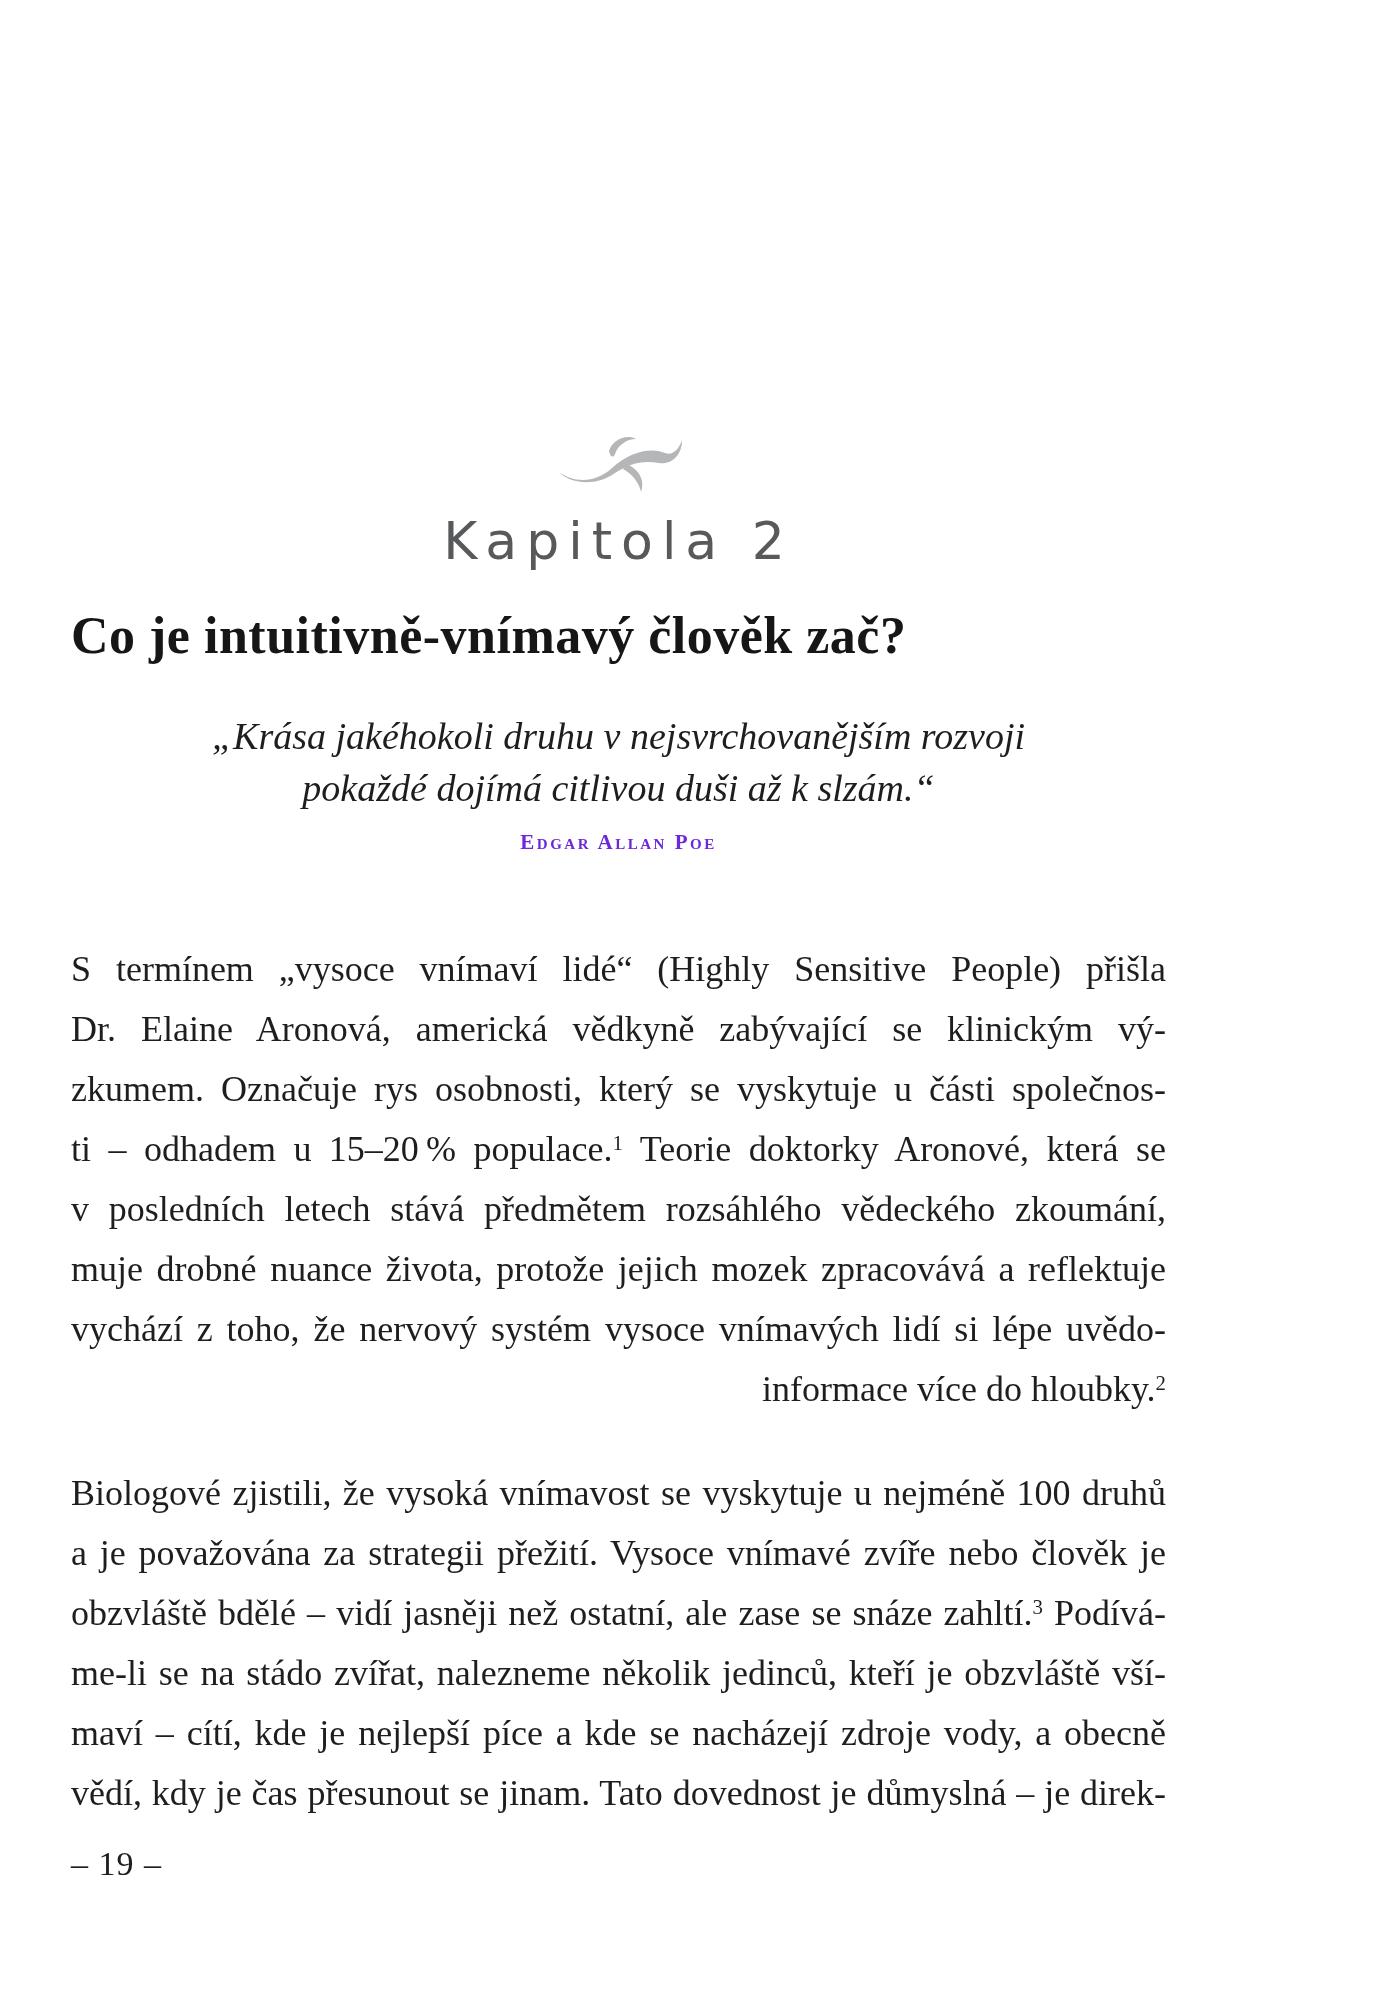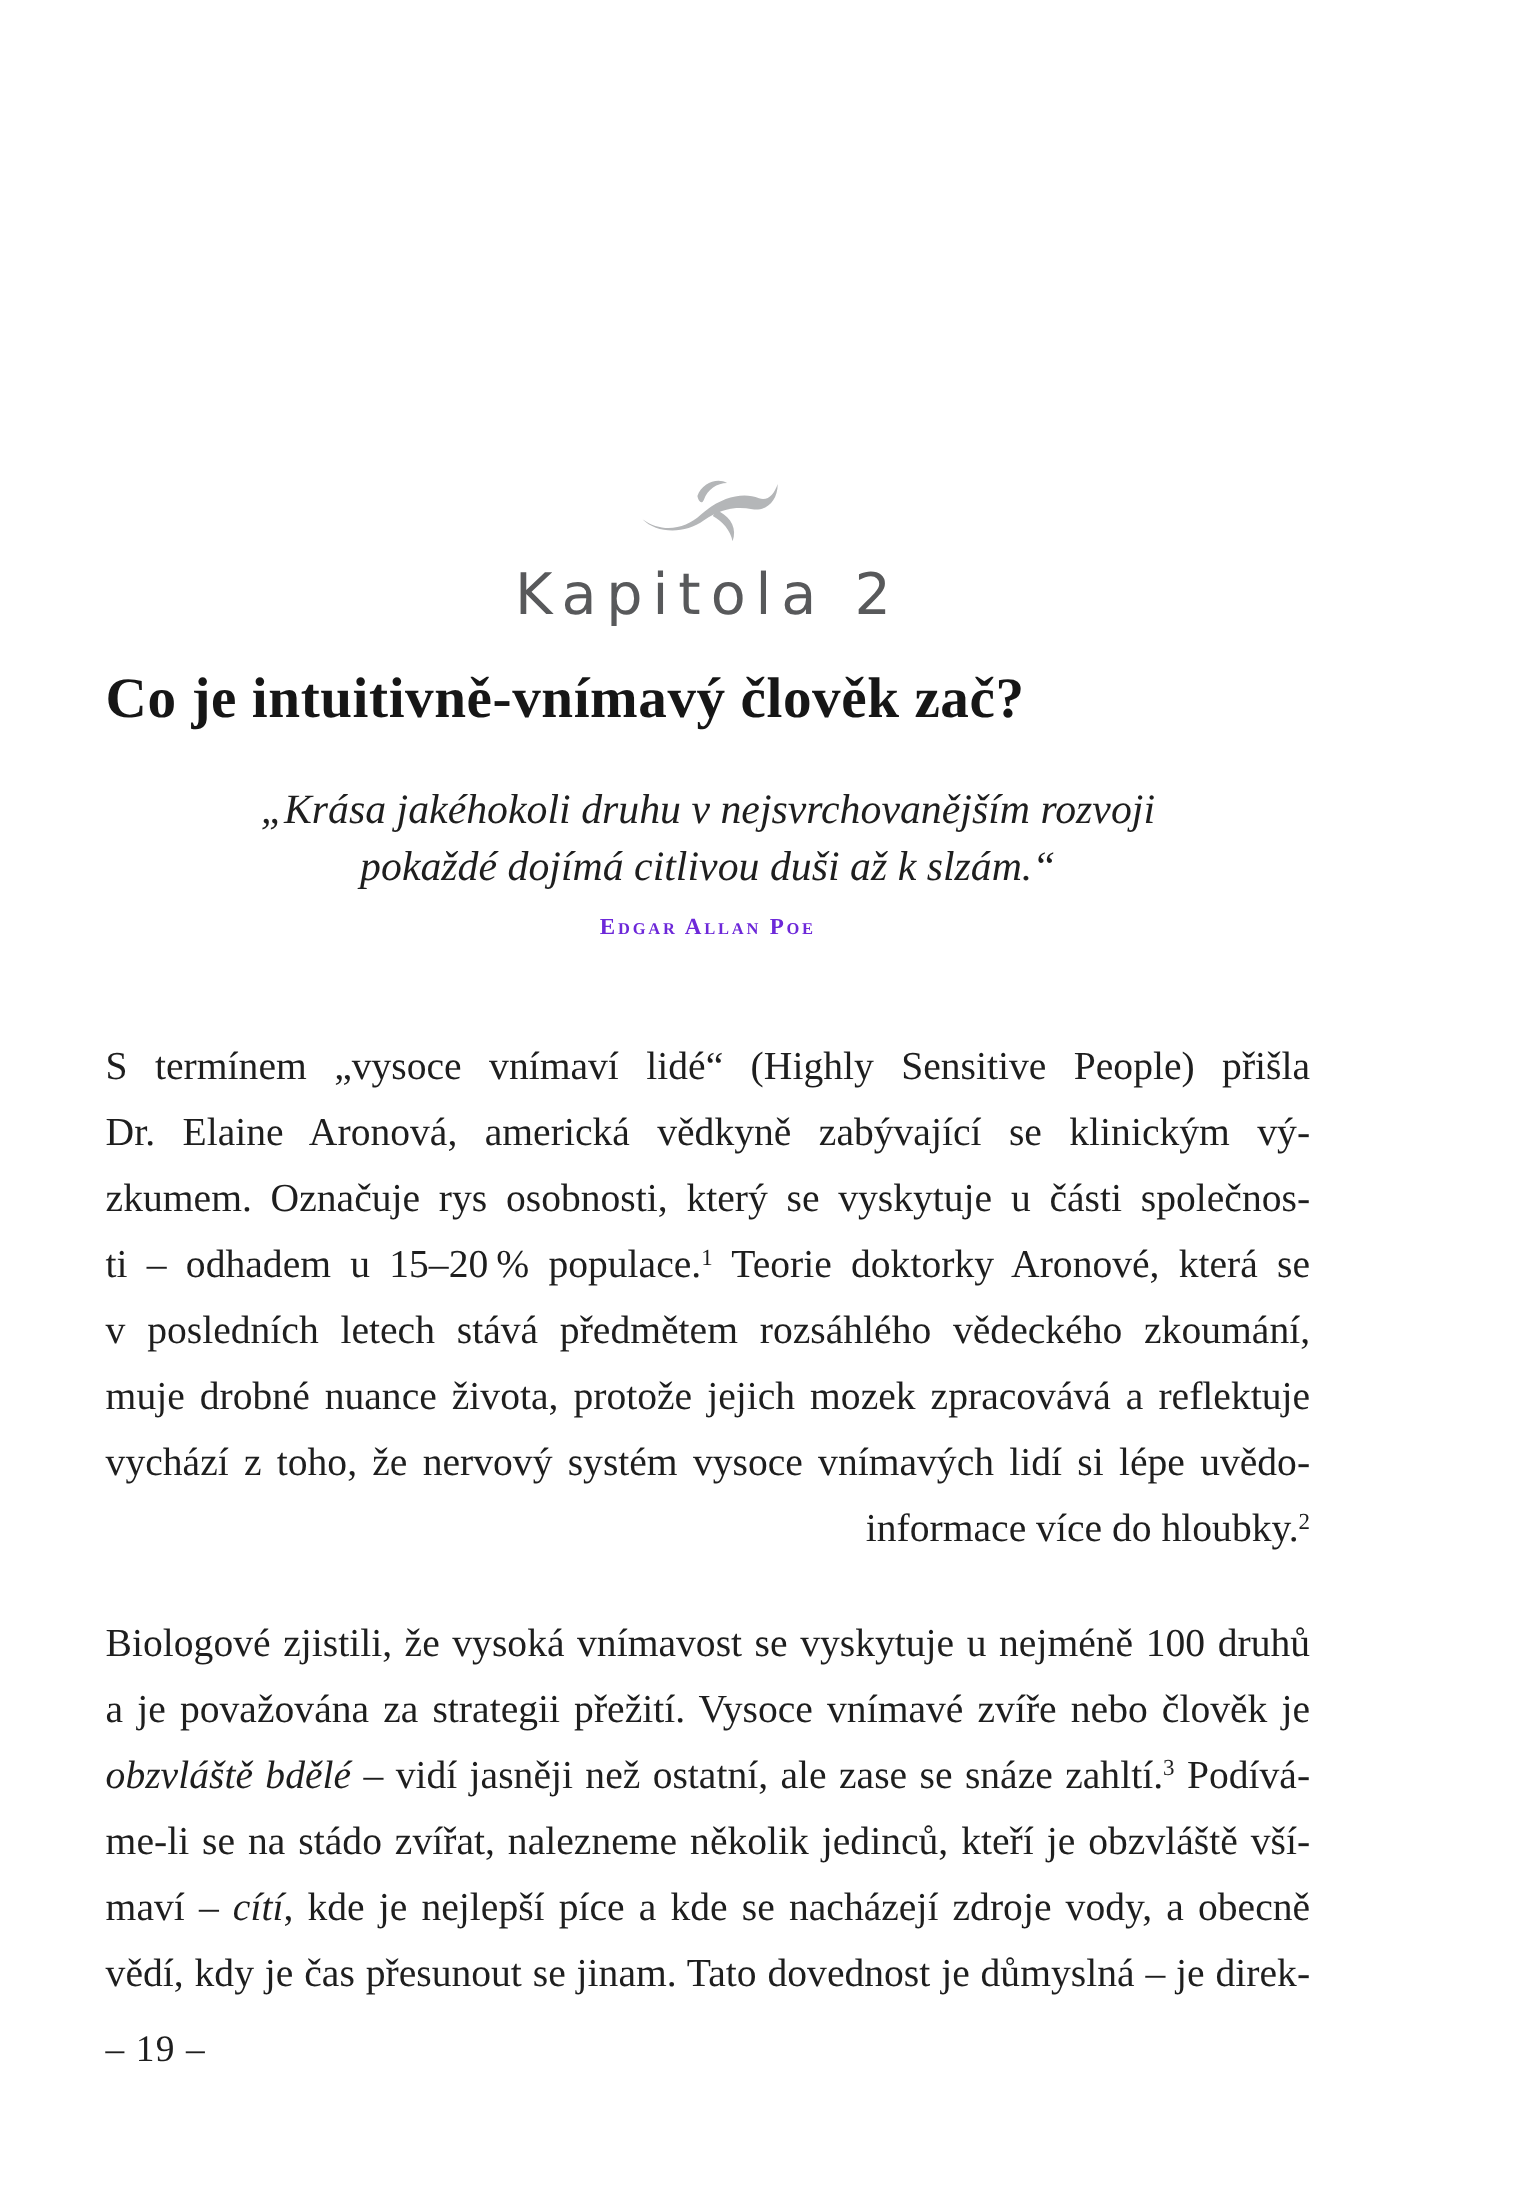--- a/index.html
+++ b/index.html
@@ -15,21 +15,21 @@
     position:relative;
     width:1381px;
     height:2000px;
     margin:0 auto;
     background:var(--bg);
     font-family:"Liberation Serif", serif;
     color:var(--text-color);
     overflow:hidden;
   }
   .column{
-    margin-left:96px;
+    margin-left:71px;
     width:1095px;
     padding-top:430px;
   }
   .ornament{
     text-align:center;
     height:62px;
   }
   .ornament svg{display:inline-block;}
   .chapter{
     margin-top:16px;
@@ -70,21 +70,21 @@
     margin-top:84px;
     font-size:36px;
     line-height:60px;
   }
   .para + .para{margin-top:44px;}
   .line.j{
     text-align:justify;
     text-align-last:justify;
   }
   .line{text-align:right;}
-  .it{font-style:italic;}
+  .it{}
   sup{
     font-size:0.58em;
     line-height:0;
     vertical-align:baseline;
     position:relative;
     top:-0.55em;
   }
   .pageno{
     margin-top:22px;
     font-size:34px;

